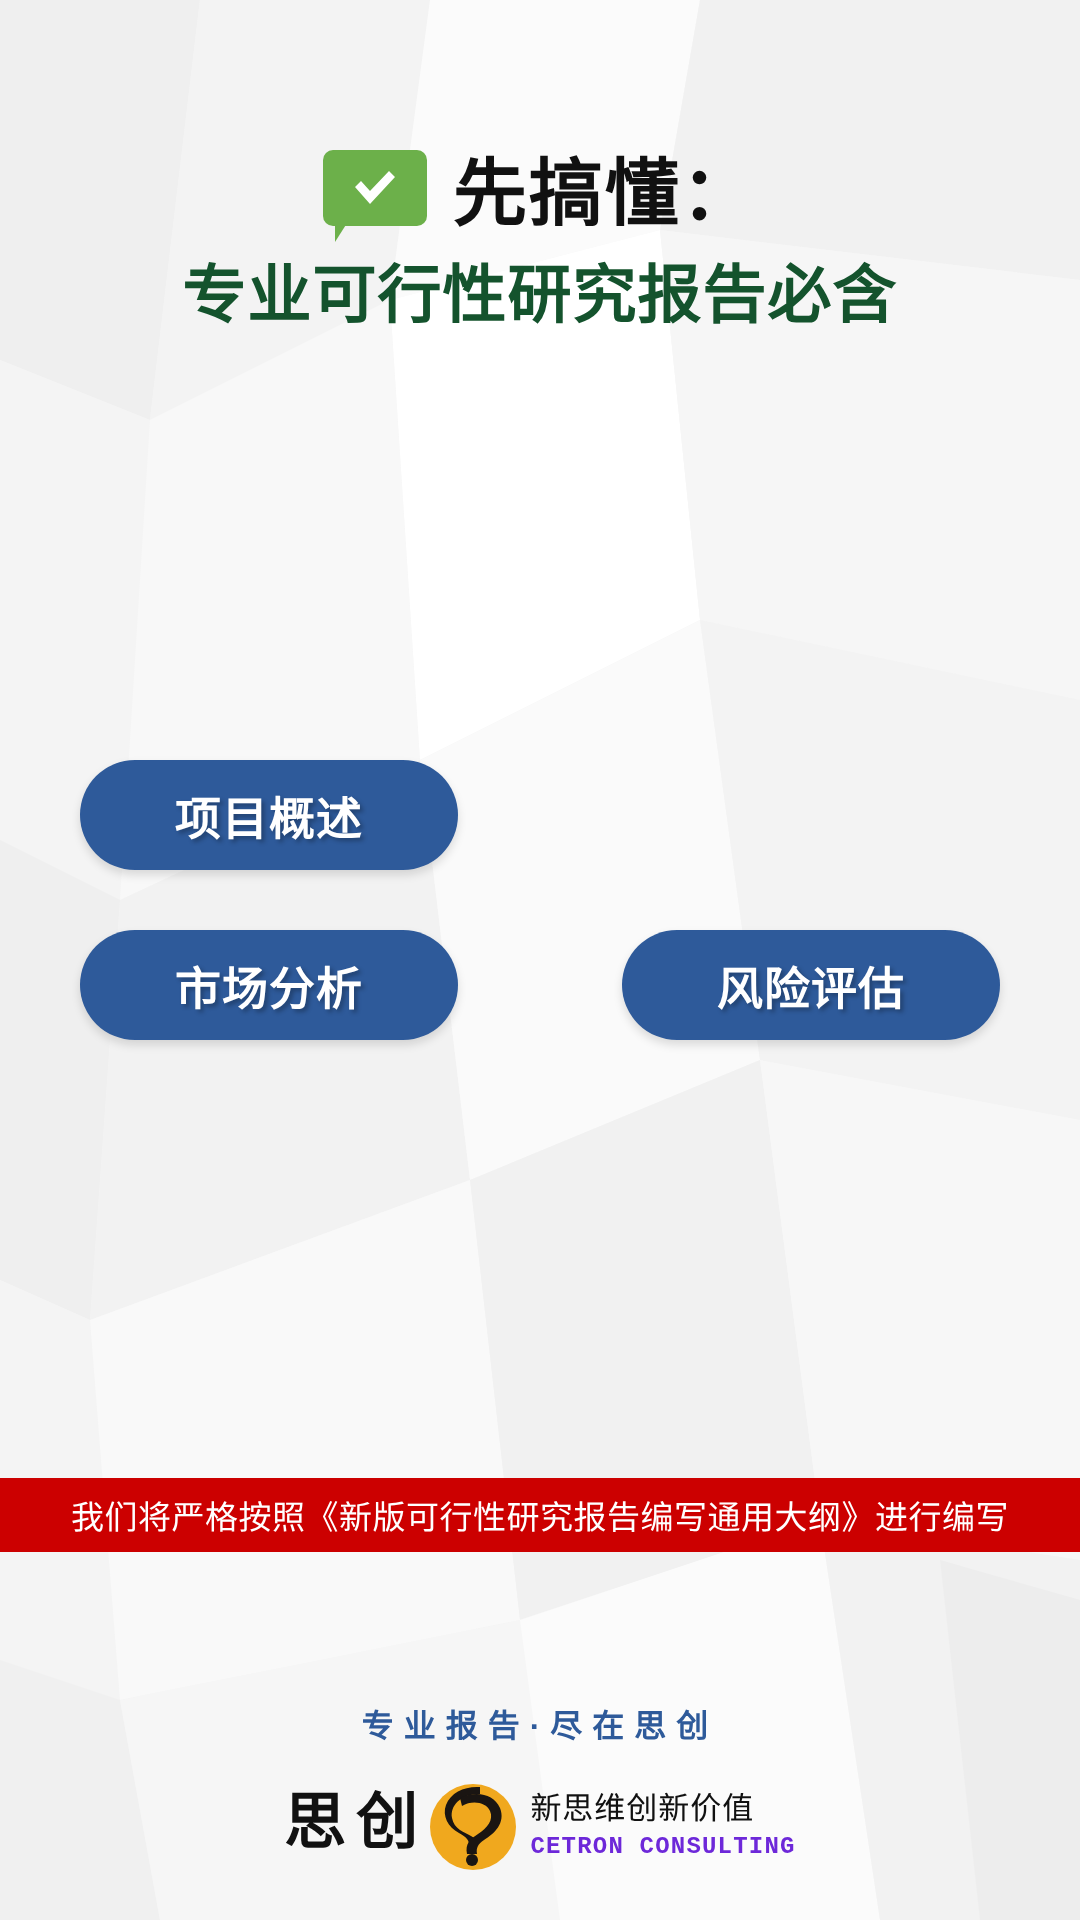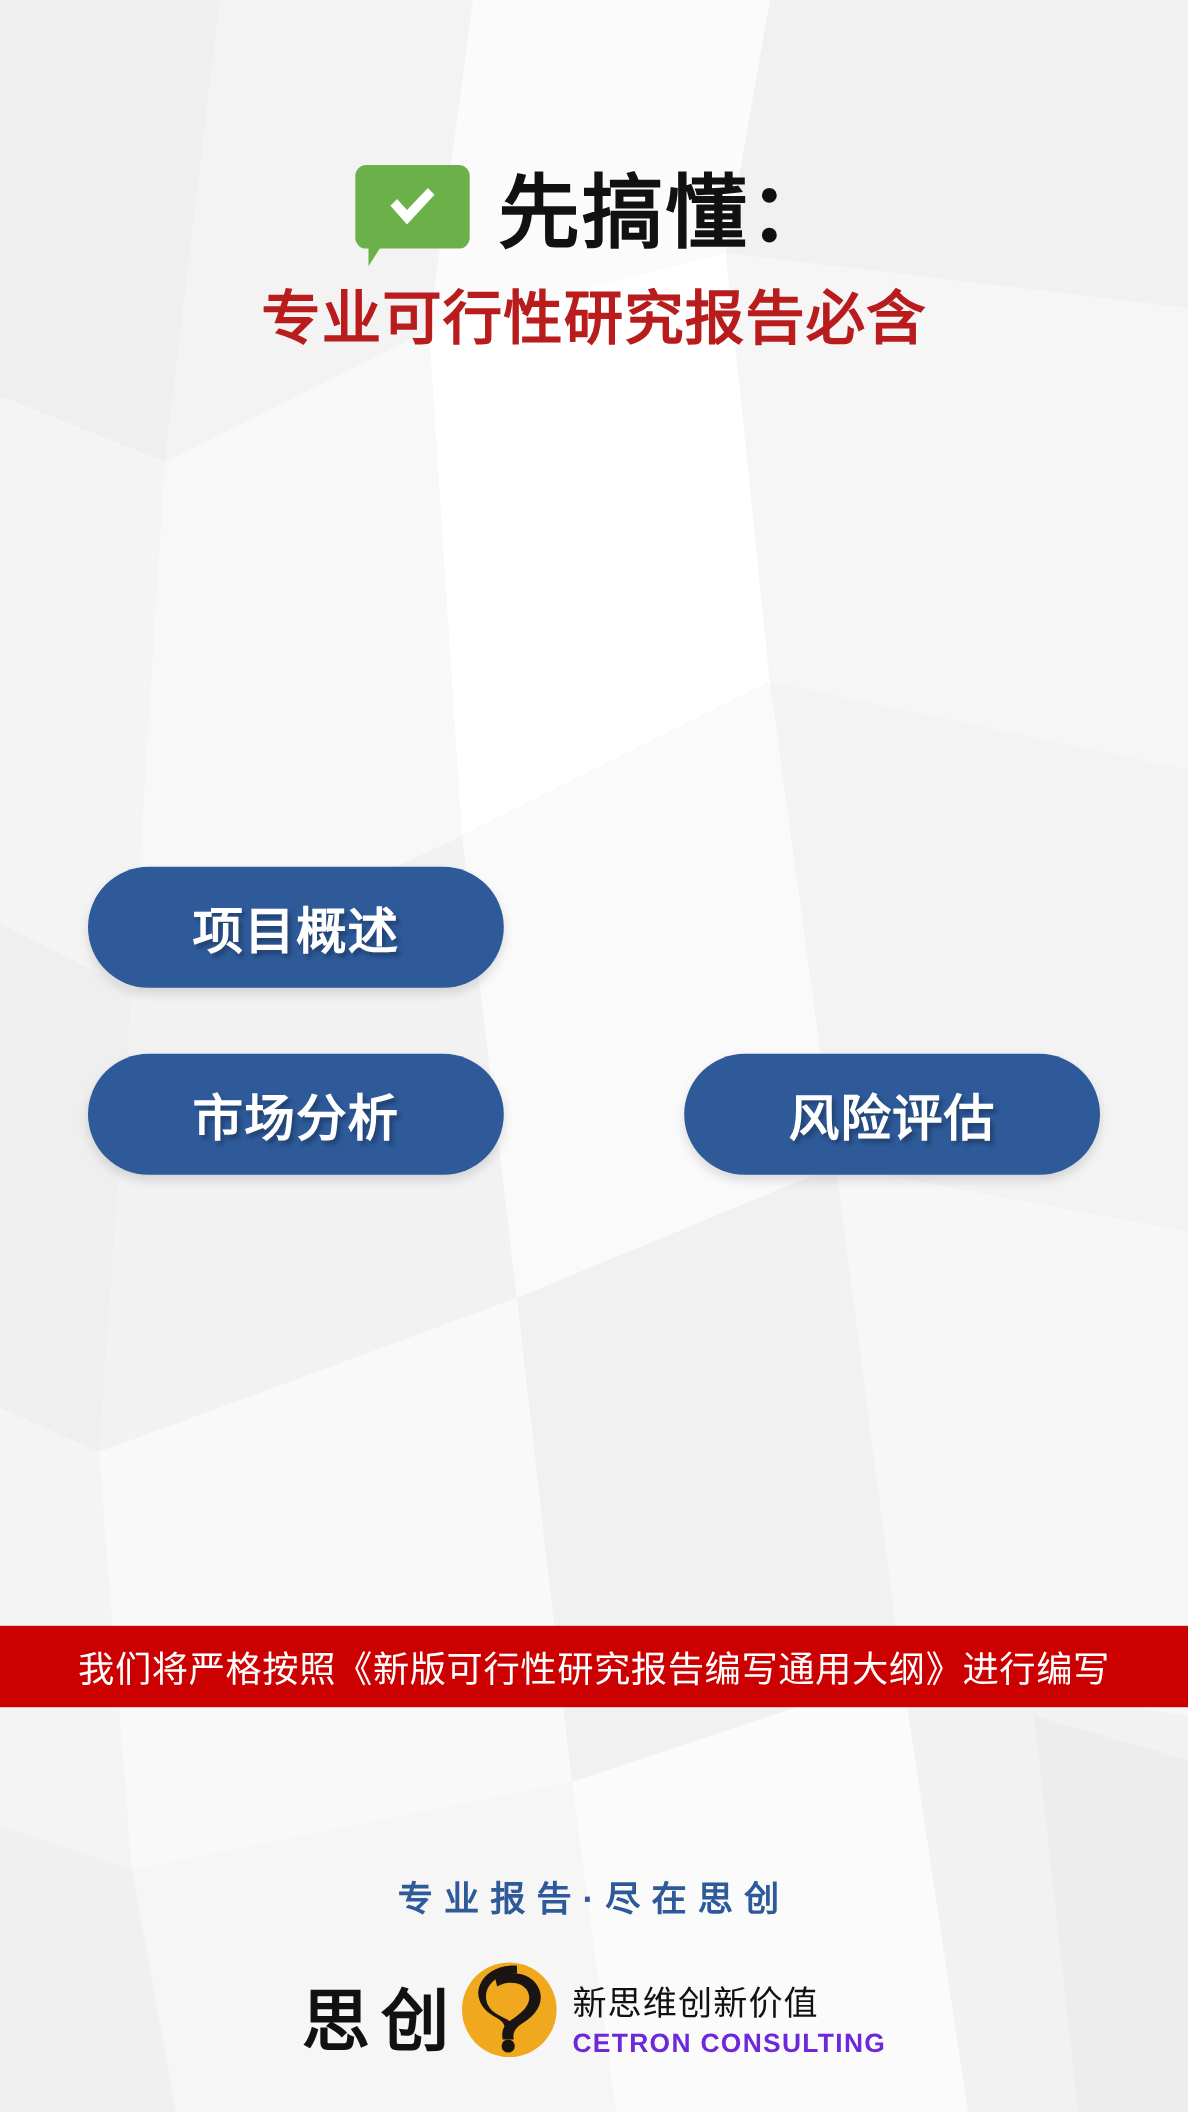--- a/index.html
+++ b/index.html
@@ -81,23 +81,23 @@
   .headline-top {
     font-size: 74px;
     font-weight: 700;
     color: #111111;
     letter-spacing: 2px;
     line-height: 1;
     white-space: nowrap;
   }
 
   .headline-main {
-    font-size: 54px;
-    font-weight: 700;
-    color: #b91c1c;
+    font-size: 64px;
+    font-weight: 700;
+    color: #14532d;
     letter-spacing: 1px;
     line-height: 1.12;
     white-space: nowrap;
     margin: 0 0 26px 0;
     font-family: Liberation Serif, serif;
   }
 
   .headline-accent-wrap {
     display: inline-block;
     position: relative;
@@ -109,21 +109,21 @@
     letter-spacing: 2px;
     line-height: 1.1;
     white-space: nowrap;
     padding-bottom: 14px;
     border-bottom: 7px solid #2e5a9a;
   }
 
   
   .modules {
     position: absolute;
-    top: 788px;
+    top: 760px;
     left: 0; right: 0;
     z-index: 5;
     padding: 0 80px;
   }
   .module-row {
     display: flex;
     justify-content: space-between;
     margin-bottom: 60px;
   }
   .module-row:last-child { margin-bottom: 0; }
@@ -179,23 +179,24 @@
     font-size: 32px;
     font-weight: 700;
     color: #2e5a9a;
     letter-spacing: 10px;
     margin-bottom: 38px;
     white-space: nowrap;
   }
 
   .logo-lockup {
     display: flex;
-    align-items: flex-end;
+    align-items: center;
     justify-content: center;
     gap: 0;
+    font-family: Liberation Mono, monospace;
   }
   .logo-cn {
     font-size: 62px;
     font-weight: 700;
     color: #111111;
     letter-spacing: 10px;
     line-height: 1;
     margin-right: 2px;
   }
   .logo-mark {

